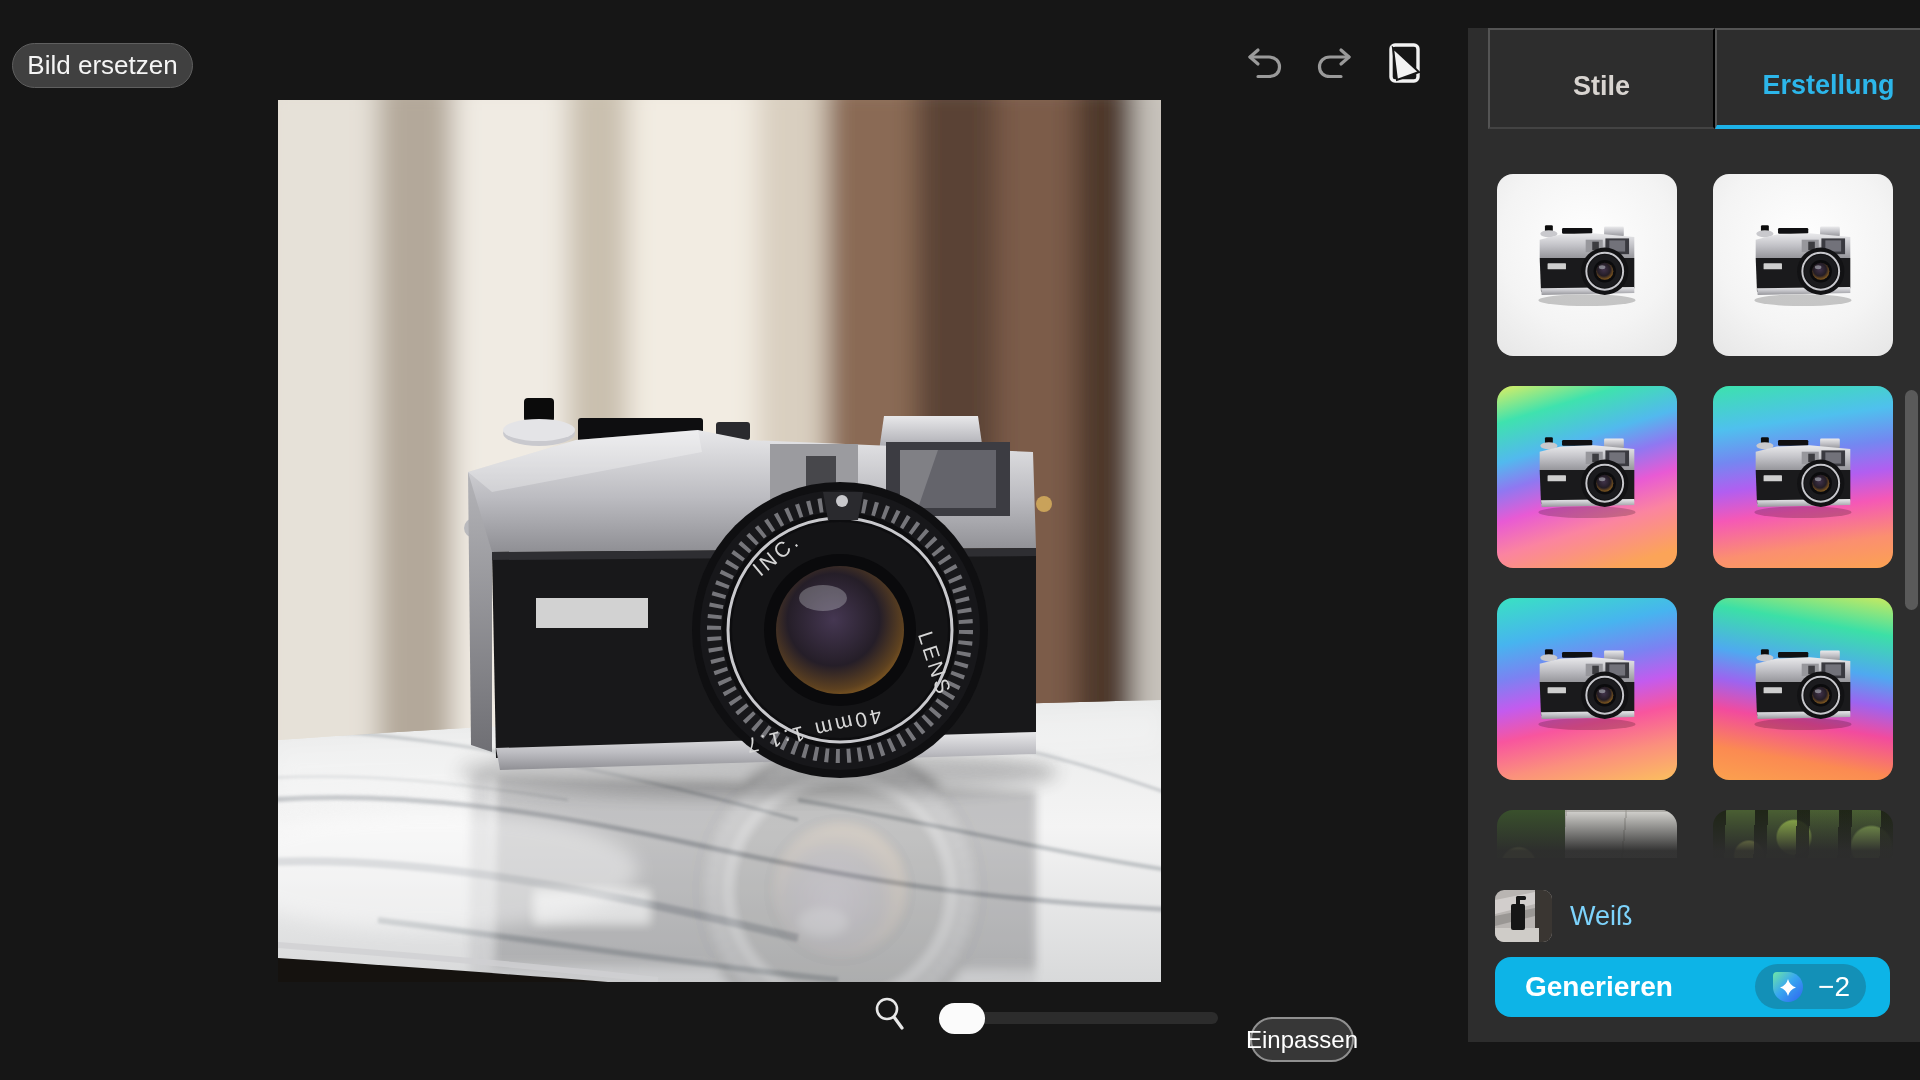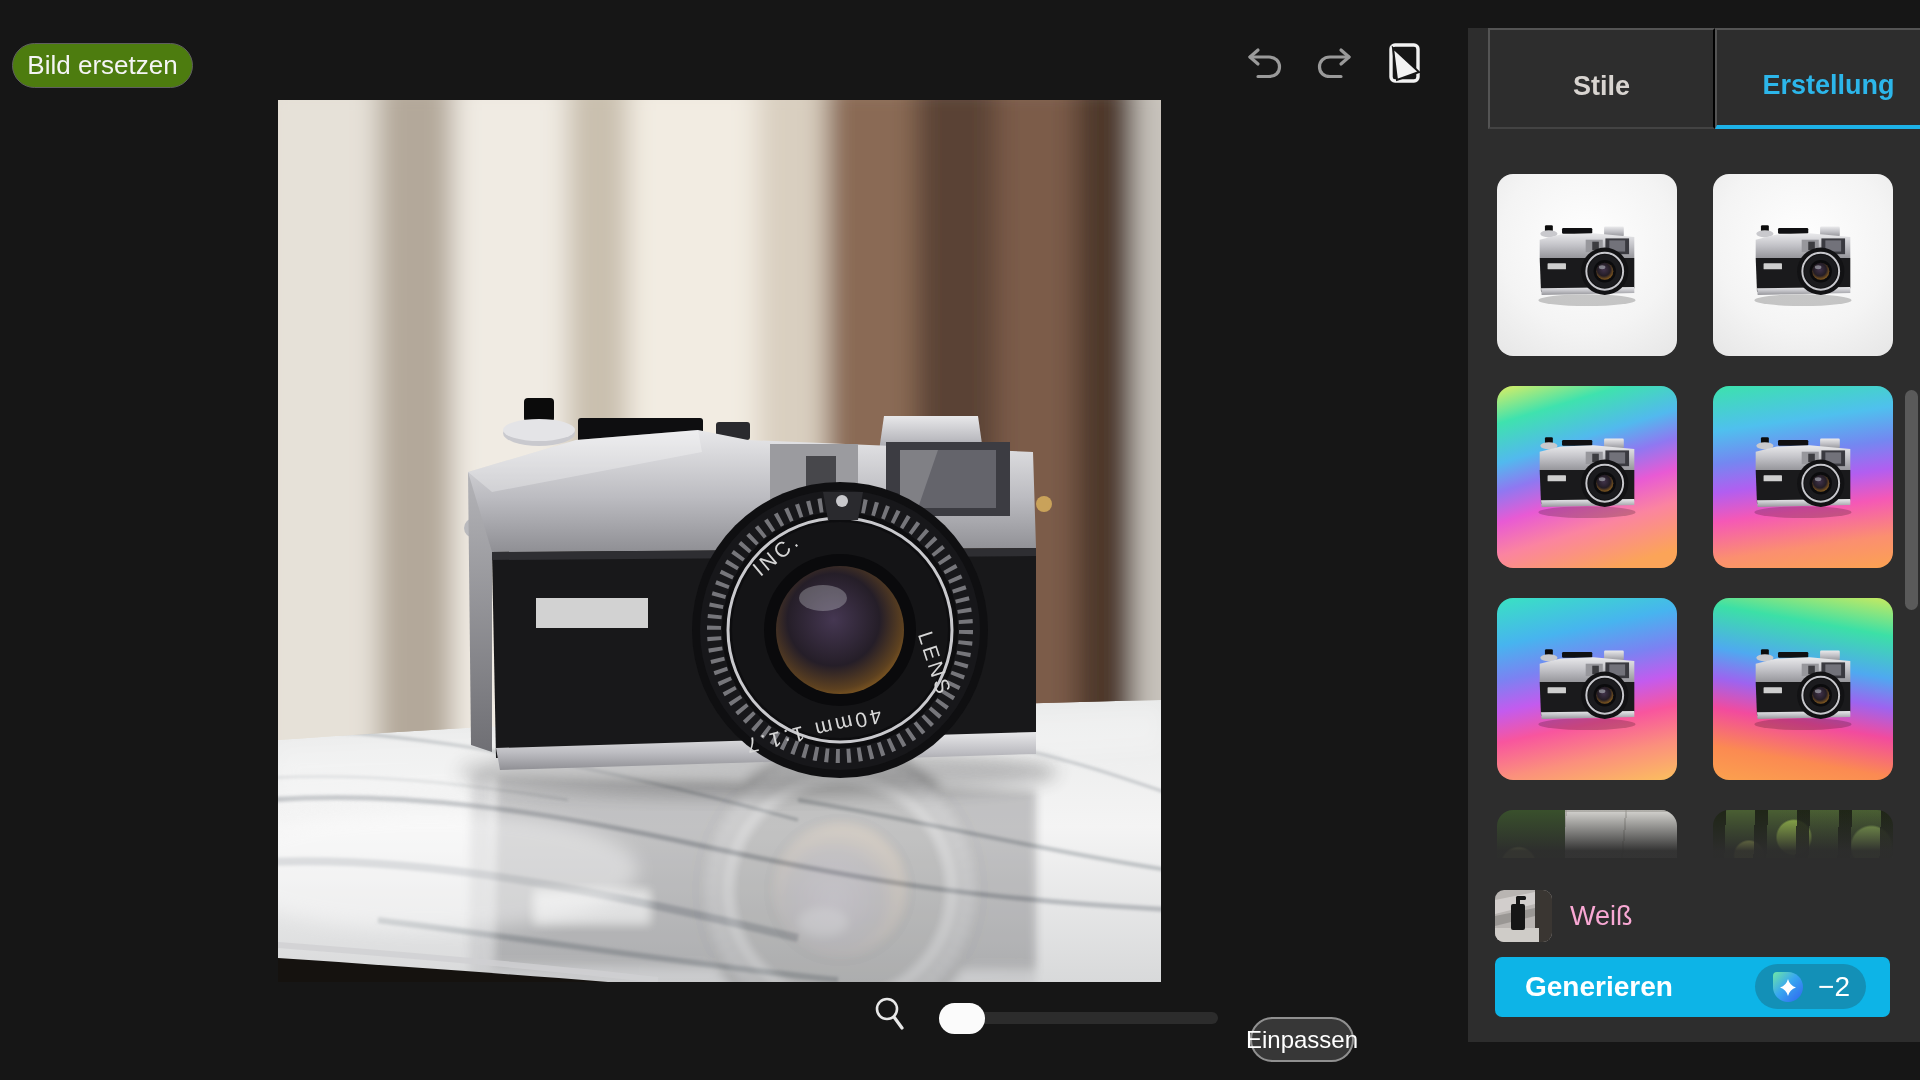--- a/index.html
+++ b/index.html
@@ -2,21 +2,21 @@
 <html><head>
 <meta charset="utf-8">
 <style>
   * { margin:0; padding:0; box-sizing:border-box; }
   html,body { width:1920px; height:1080px; overflow:hidden; background:#161616;
               font-family:"Liberation Sans", sans-serif; }
   .app { position:relative; width:1920px; height:1080px; background:#161616; }
 
   
   .replace-btn { position:absolute; left:12px; top:43px; width:181px; height:45px;
-    border-radius:23px; background:#4d7c0f; border:1px solid #5f5f5f; color:#f5f5f5;
+    border-radius:23px; background:#404040; border:1px solid #5f5f5f; color:#f5f5f5;
     font-size:26px; font-weight:500; display:flex; align-items:center; justify-content:center; }
   .photo { position:absolute; left:278px; top:100px; width:883px; height:882px; }
   .photo svg { display:block; width:100%; height:100%; }
 
   .hist-btn { position:absolute; top:42px; width:44px; height:44px; display:flex;
     align-items:center; justify-content:center; background:transparent; border:none; }
   .hist-undo { left:1242px; } .hist-redo { left:1313px; } .hist-page { left:1383px; }
 
   
   .magnifier { position:absolute; left:872px; top:995px; }
@@ -64,23 +64,23 @@
       radial-gradient(circle at 88% 20%, #8fb457 0 9%, rgba(0,0,0,0) 10%),
       linear-gradient(180deg, #4a5f33 0%, #31402a 70%, #222b1d 100%); }
   .thumb-fade { position:absolute; left:0; bottom:0; width:452px; height:48px;
     background:linear-gradient(180deg, rgba(45,45,45,0) 0%, rgba(45,45,45,.96) 85%); pointer-events:none; }
   .scrollbar { position:absolute; left:437px; top:362px; width:13px; height:220px;
     border-radius:7px; background:#5a5a5a; }
 
   .style-row { position:absolute; left:27px; top:858px; height:60px; display:flex;
     align-items:center; gap:18px; }
   .style-thumb { width:57px; height:52px; border-radius:9px; overflow:hidden; position:relative; }
-  .style-label { color:#f9a8d4; font-size:27px; font-weight:400; }
-
-  .gen-btn { position:absolute; left:27px; top:929px; width:395px; height:60px; border-radius:7px;
+  .style-label { color:#7dd3fc; font-size:27px; font-weight:400; }
+
+  .gen-btn { position:absolute; left:27px; top:929px; width:395px; height:60px; border-radius:16px;
     background:#0db4e7; border:none; display:flex; align-items:center; }
   .gen-label { color:#ffffff; font-size:28px; font-weight:700; margin-left:30px; }
   .credit-badge { position:absolute; right:24px; top:7px; width:111px; height:45px; border-radius:23px;
     background:#1390b7; display:flex; align-items:center; justify-content:center; gap:13px; }
   .credit-num { color:#ffffff; font-size:28px; font-weight:500; }
 
   .defs-holder { position:absolute; width:0; height:0; overflow:hidden; }
 </style>
 </head>
 <body>

